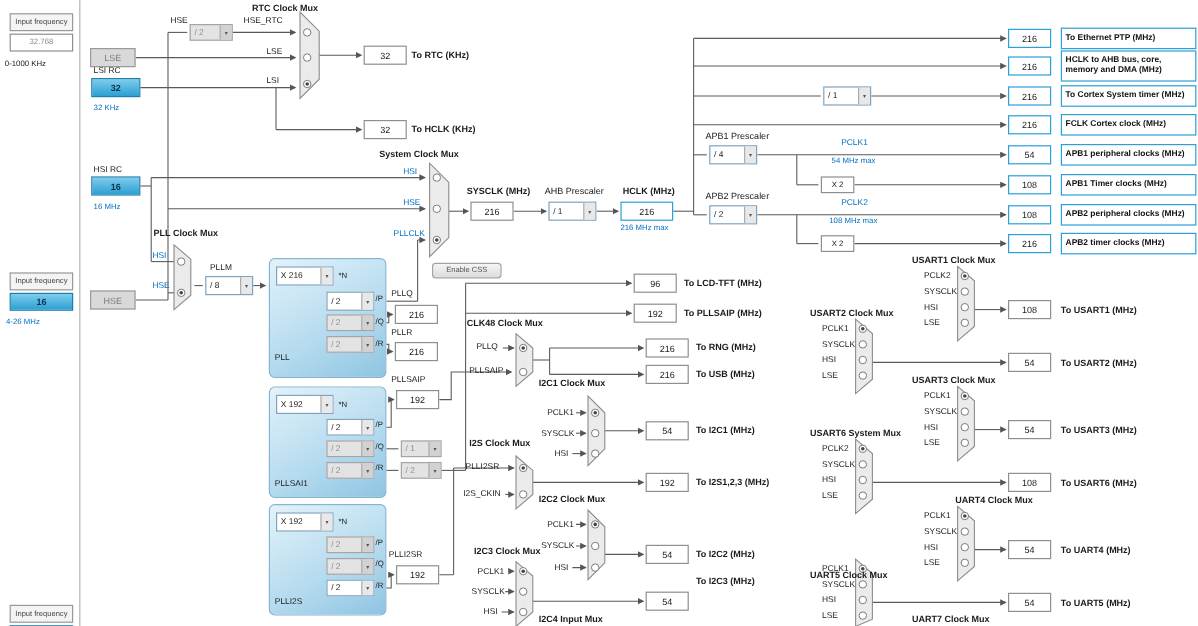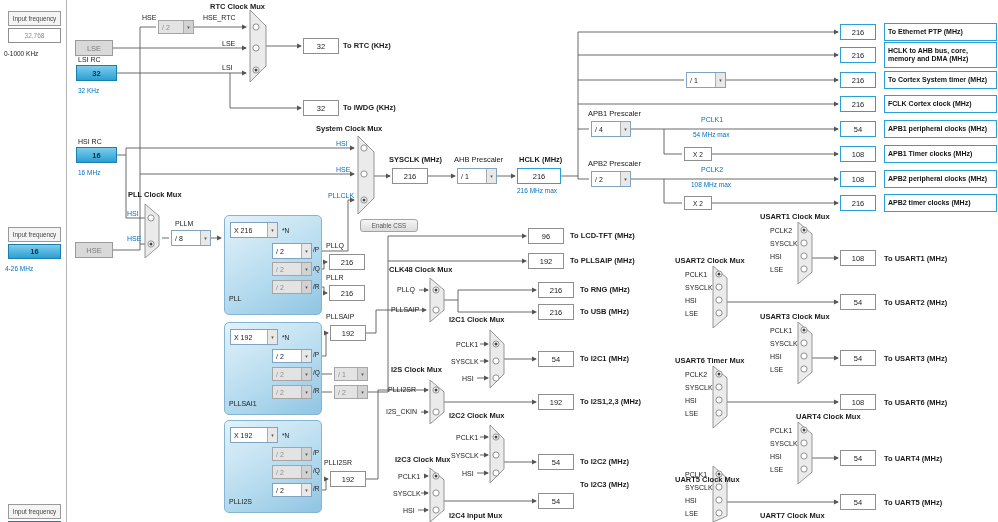--- a/index.html
+++ b/index.html
@@ -224,21 +224,21 @@
 <div class="dd dis" style="left:158px;top:20px;width:36px;height:14px">
       <span class="t">/ 2</span>
       <span class="c">▾</span>
     </div>
 <div class="lbl" style="left:203px;top:13px;font-size:7px">HSE_RTC</div>
 <div class="lbl" style="left:222px;top:39px;font-size:7px">LSE</div>
 <div class="lbl" style="left:222px;top:63px;font-size:7px">LSI</div>
 <div class="vbox" style="left:303px;top:38px;width:36px;height:16px">32</div>
 <div class="lbl b" style="left:343px;top:41px">To RTC (KHz)</div>
 <div class="vbox" style="left:303px;top:100px;width:36px;height:16px">32</div>
-<div class="lbl b" style="left:343px;top:103px">To IWDG (KHz)</div>
+<div class="lbl b" style="left:343px;top:103px">To HCLK (KHz)</div>
 
 <div class="lbl b" style="left:316px;top:124px">System Clock Mux</div>
 <div class="lbl blue" style="left:336px;top:139px;font-size:7px">HSI</div>
 <div class="lbl blue" style="left:336px;top:165px;font-size:7px">HSE</div>
 <div class="lbl blue" style="left:328px;top:191px;font-size:7px">PLLCLK</div>
 <div class="btn" style="left:360px;top:219px;width:58px;height:13px">Enable CSS</div>
 <div class="lbl b" style="left:389px;top:155px">SYSCLK (MHz)</div>
 <div class="vbox" style="left:392px;top:168px;width:36px;height:16px">216</div>
 <div class="lbl" style="left:454px;top:155px">AHB Prescaler</div>
 <div class="dd" style="left:457px;top:168px;width:40px;height:16px">
@@ -440,21 +440,21 @@
 <div class="lbl b" style="left:884px;top:298px">To USART2 (MHz)</div>
 
 <div class="lbl b" style="left:760px;top:312px">USART3 Clock Mux</div>
 <div class="lbl" style="left:770px;top:326px;font-size:7px">PCLK1</div>
 <div class="lbl" style="left:770px;top:339px;font-size:7px">SYSCLK</div>
 <div class="lbl" style="left:770px;top:352px;font-size:7px">HSI</div>
 <div class="lbl" style="left:770px;top:365px;font-size:7px">LSE</div>
 <div class="vbox" style="left:840px;top:350px;width:36px;height:16px">54</div>
 <div class="lbl b" style="left:884px;top:354px">To USART3 (MHz)</div>
 
-<div class="lbl b" style="left:675px;top:356px">USART6 Timer Mux</div>
+<div class="lbl b" style="left:675px;top:356px">USART6 System Mux</div>
 <div class="lbl" style="left:685px;top:370px;font-size:7px">PCLK2</div>
 <div class="lbl" style="left:685px;top:383px;font-size:7px">SYSCLK</div>
 <div class="lbl" style="left:685px;top:396px;font-size:7px">HSI</div>
 <div class="lbl" style="left:685px;top:409px;font-size:7px">LSE</div>
 <div class="vbox" style="left:840px;top:394px;width:36px;height:16px">108</div>
 <div class="lbl b" style="left:884px;top:398px">To USART6 (MHz)</div>
 
 <div class="lbl b" style="left:796px;top:412px">UART4 Clock Mux</div>
 <div class="lbl" style="left:770px;top:426px;font-size:7px">PCLK1</div>
 <div class="lbl" style="left:770px;top:439px;font-size:7px">SYSCLK</div>

